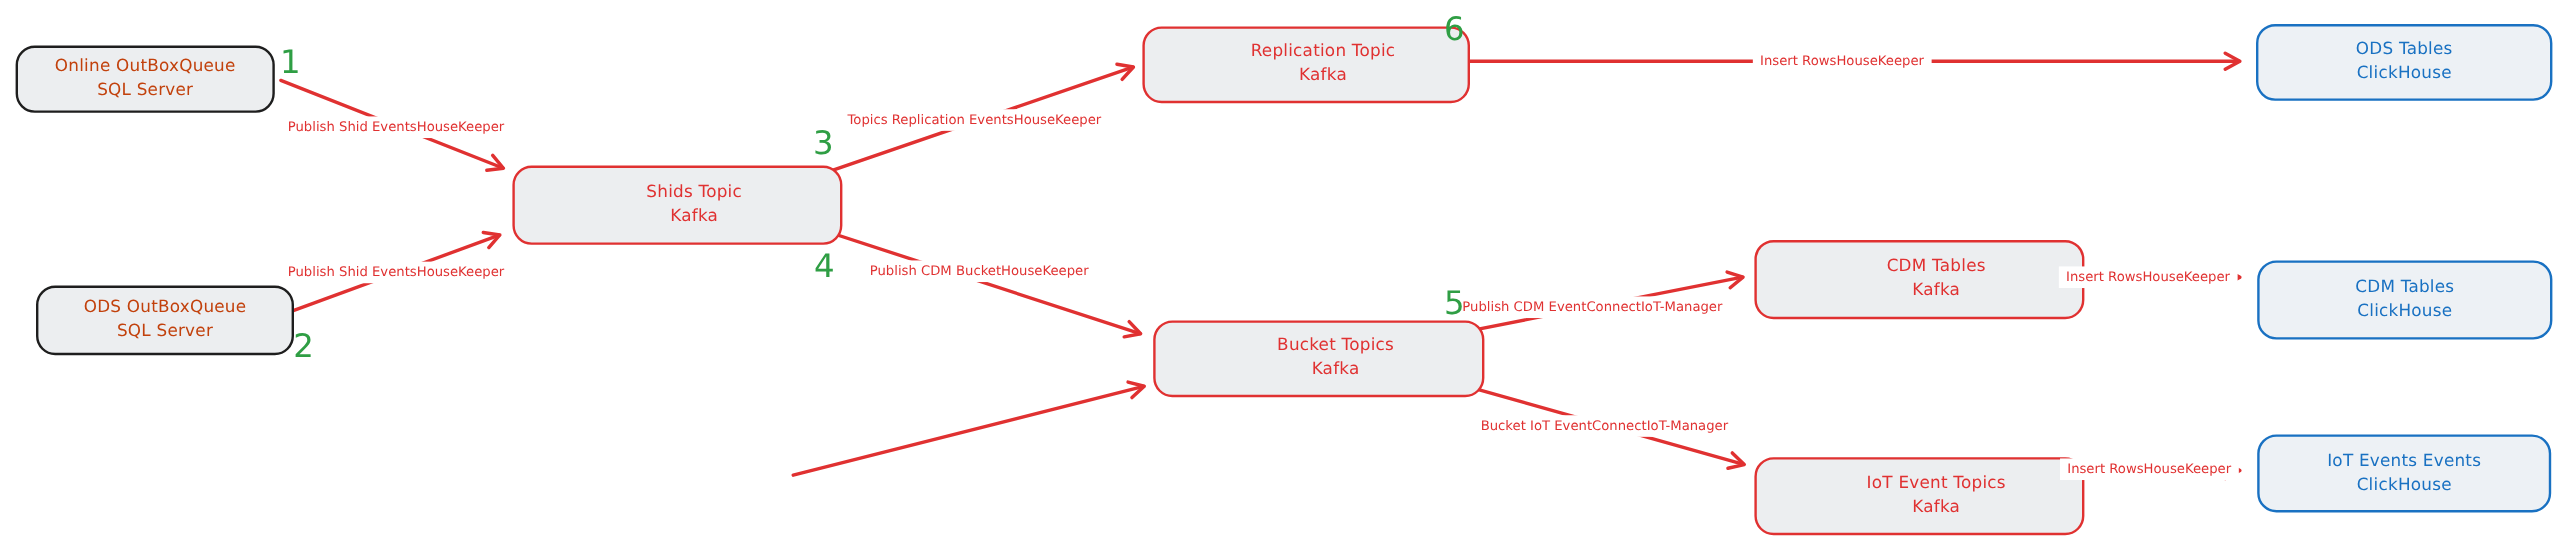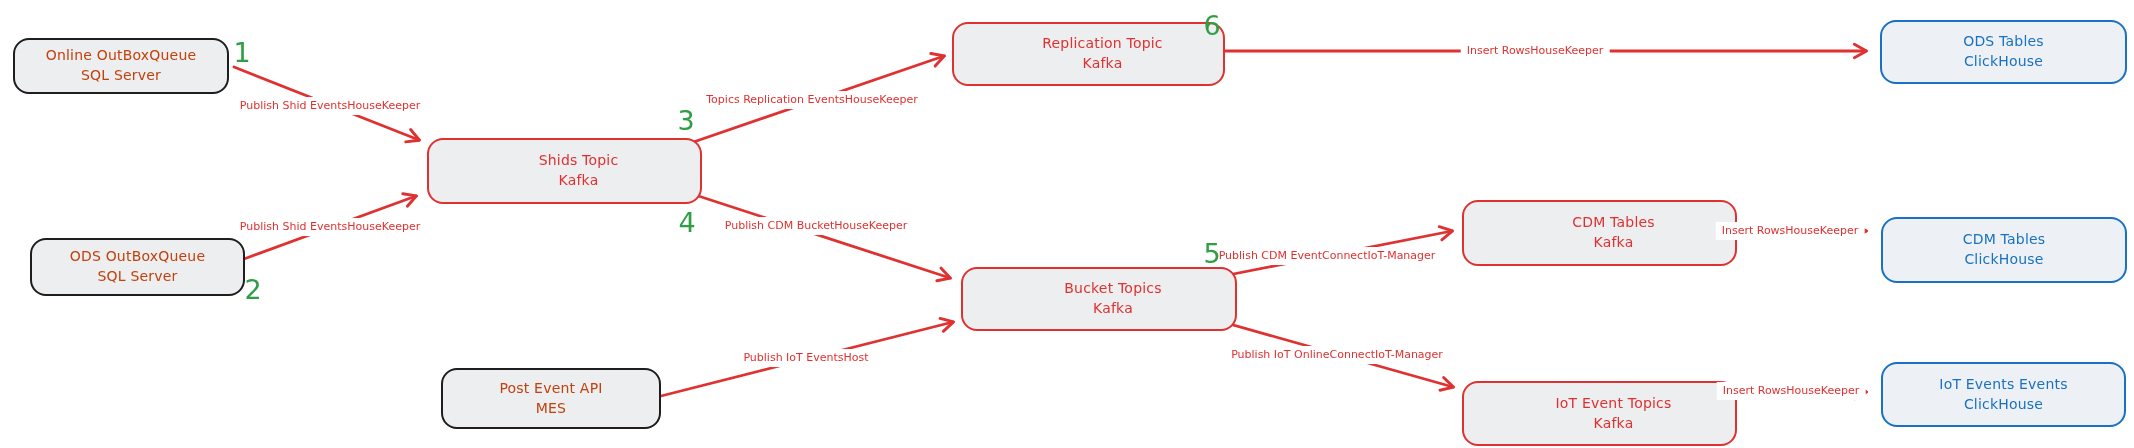--- a/index.html
+++ b/index.html
@@ -55,24 +55,20 @@
   <div class="node s-black" style="left:13px;top:38px;width:212px;height:52px">
     <span>Online OutBoxQueue</span>
     <span>SQL Server</span>
   </div>
 
   <div class="node s-black" style="left:30px;top:238px;width:211px;height:54px">
     <span>ODS OutBoxQueue</span>
     <span>SQL Server</span>
   </div>
 
-  <div class="node s-black" style="left:441px;top:368px;width:216px;height:57px">
-    <span>Post Event API</span>
-    <span>MES</span>
-  </div>
 
   <div class="node s-red" style="left:427px;top:138px;width:243px;height:62px">
     <span>Shids Topic</span>
     <span>Kafka</span>
   </div>
 
   <div class="node s-red" style="left:952px;top:22px;width:241px;height:60px">
     <span>Replication Topic</span>
     <span>Kafka</span>
   </div>
@@ -116,30 +112,26 @@
     <span>HouseKeeper</span>
   </div>
   <div class="elabel" style="left:812px;top:100px">
     <span>Topics Replication Events</span>
     <span>HouseKeeper</span>
   </div>
   <div class="elabel" style="left:816px;top:226px">
     <span>Publish CDM Bucket</span>
     <span>HouseKeeper</span>
   </div>
-  <div class="elabel" style="left:806px;top:358px">
-    <span>Publish IoT Events</span>
-    <span>Host</span>
-  </div>
   <div class="elabel" style="left:1327px;top:256px">
     <span>Publish CDM Event</span>
     <span>ConnectIoT-Manager</span>
   </div>
   <div class="elabel" style="left:1337px;top:355px">
-    <span>Publish IoT Online</span>
+    <span>Bucket IoT Event</span>
     <span>ConnectIoT-Manager</span>
   </div>
   <div class="elabel" style="left:1535px;top:51px">
     <span>Insert Rows</span>
     <span>HouseKeeper</span>
   </div>
   <div class="elabel" style="left:1790px;top:231px">
     <span>Insert Rows</span>
     <span>HouseKeeper</span>
   </div>

